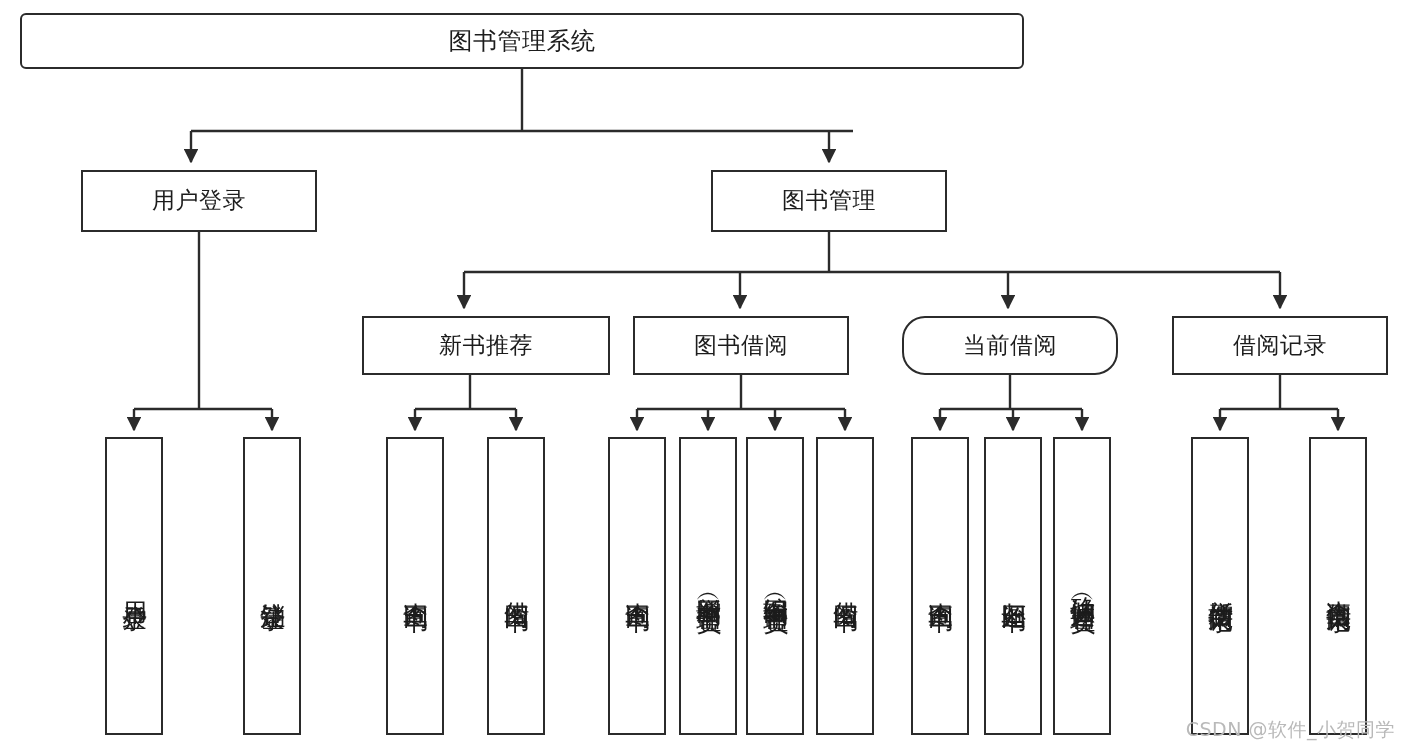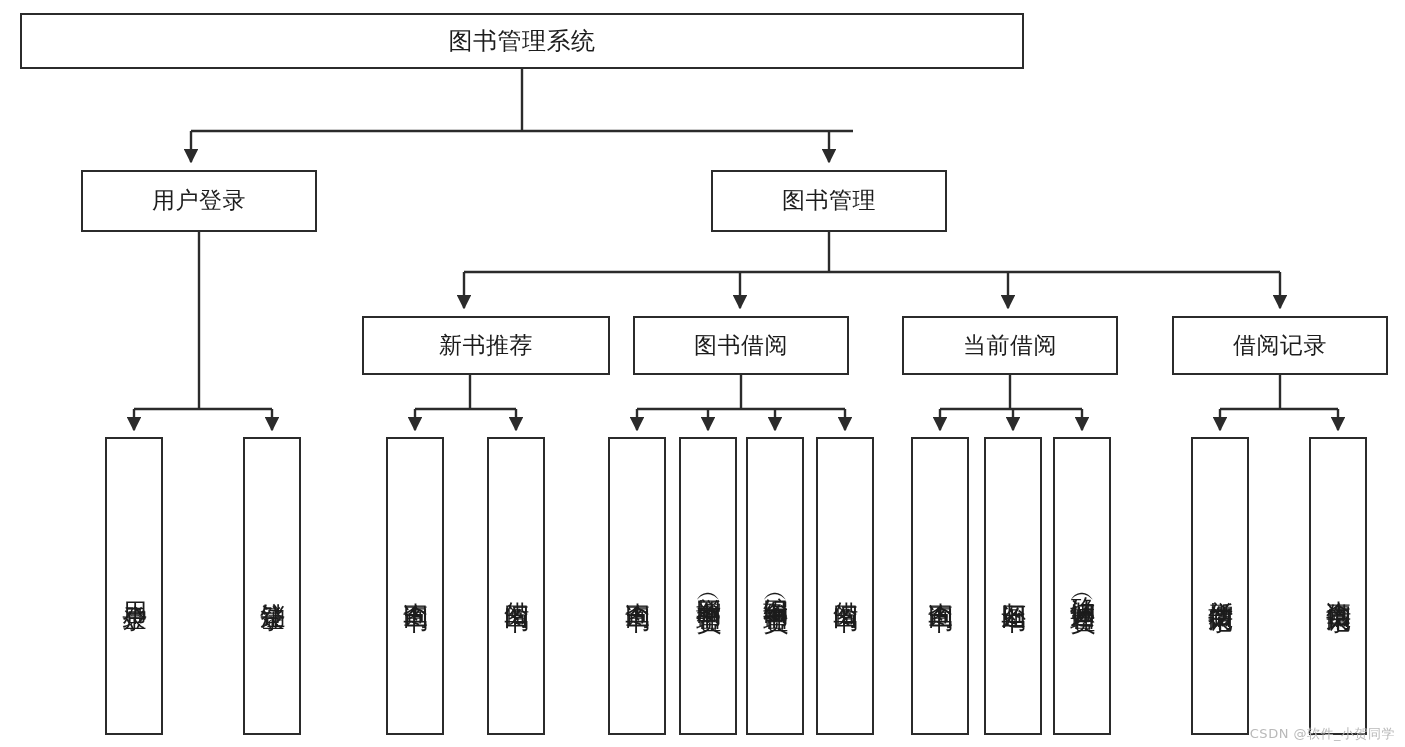--- a/index.html
+++ b/index.html
@@ -62,21 +62,21 @@
     letter-spacing: 2px;
     white-space: nowrap;
   }
   .node.vert.tall .node-label {
     font-size: 25px;
   }
   #watermark {
     position: absolute;
     right: 10px;
     bottom: 4px;
-    font-size: 13px;
+    font-size: 19px;
     color: #b9b9b9;
     z-index: 9;
     white-space: nowrap;
     letter-spacing: 0.5px;
   }
 </style>
 </head>
 <body>
 
 <div id="diagram-root">
@@ -124,38 +124,38 @@
       <path d="M 1013 409 L 1013 430" marker-end="url(#arrow)"></path>
       <path d="M 1082 409 L 1082 430" marker-end="url(#arrow)"></path>
 
       <path d="M 1280 375 L 1280 409"></path>
       <path d="M 1220 409 L 1338 409"></path>
       <path d="M 1220 409 L 1220 430" marker-end="url(#arrow)"></path>
       <path d="M 1338 409 L 1338 430" marker-end="url(#arrow)"></path>
     </g>
   </svg>
 
-  <div class="node horiz root" style="left:20px; top:13px; width:1004px; height:56px;">
+  <div class="node horiz root" style="left:20px; top:13px; width:1004px; height:56px;border-radius:6px;">
     <span class="node-label">图书管理系统</span>
   </div>
 
   <div class="node horiz" style="left:81px; top:170px; width:236px; height:62px;">
     <span class="node-label">用户登录</span>
   </div>
   <div class="node horiz" style="left:711px; top:170px; width:236px; height:62px;">
     <span class="node-label">图书管理</span>
   </div>
 
   <div class="node horiz" style="left:362px; top:316px; width:248px; height:59px;">
     <span class="node-label">新书推荐</span>
   </div>
   <div class="node horiz" style="left:633px; top:316px; width:216px; height:59px;">
     <span class="node-label">图书借阅</span>
   </div>
-  <div class="node horiz" style="left:902px; top:316px; width:216px; height:59px;">
+  <div class="node horiz" style="left:902px; top:316px; width:216px; height:59px;border-radius:23px;">
     <span class="node-label">当前借阅</span>
   </div>
   <div class="node horiz" style="left:1172px; top:316px; width:216px; height:59px;text-align:center;">
     <span class="node-label">借阅记录</span>
   </div>
 
   <div class="node vert" style="left:105px; top:437px; width:58px; height:298px;">
     <span class="node-label">用户登录</span>
   </div>
   <div class="node vert" style="left:243px; top:437px; width:58px; height:298px;">

